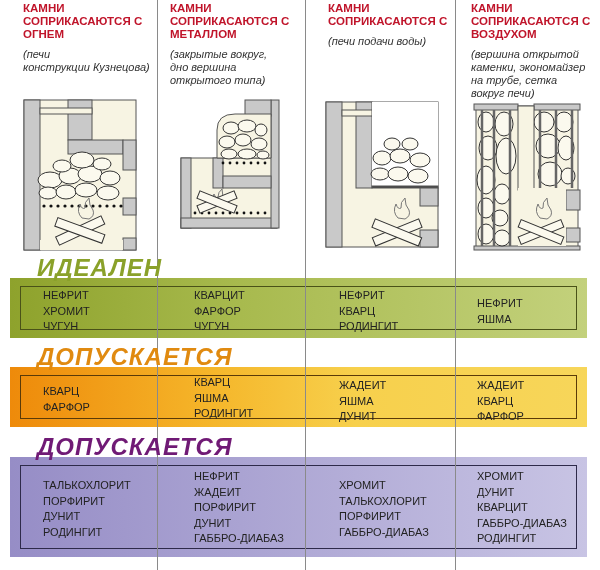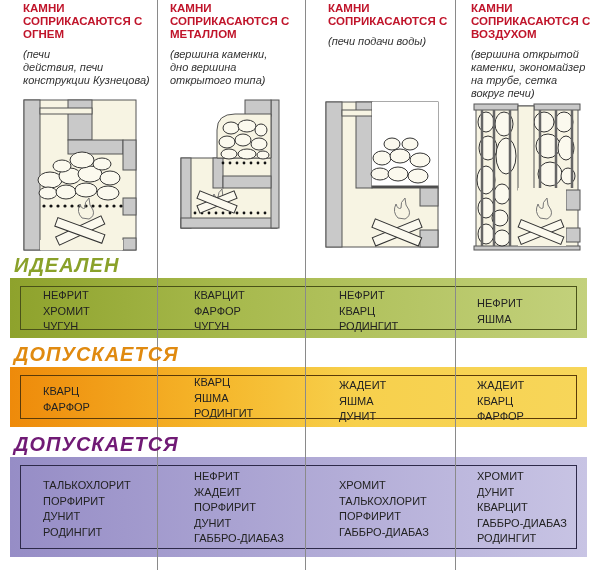--- a/index.html
+++ b/index.html
@@ -2,54 +2,53 @@
 <html><head>
 <meta charset="utf-8">
 <style>
   html, body { margin:0; padding:0; background:#ffffff; }
   body { width:600px; height:570px; position:relative; overflow:hidden; font-family:"Liberation Sans", sans-serif; }
   .vline { position:absolute; top:0; width:1px; background:#8a8a8a; height:570px; z-index:5; }
   .col-head { position:absolute; top:2px; width:140px; }
   .col-title { color:#c0142a; font-weight:bold; font-size:11.5px; line-height:13px; text-transform:uppercase; }
   .col-sub { color:#333; font-style:italic; font-size:11px; line-height:13px; margin-top:7px; }
   .oven { position:absolute; top:98px; }
-  .cat-label { position:absolute; left:14px; font-weight:bold; font-style:italic; font-size:20px; letter-spacing:1px; z-index:6; }
+  .cat-label { position:absolute; left:37px; font-weight:bold; font-style:italic; font-size:24px; letter-spacing:1px; z-index:6; }
   .band { position:absolute; left:10px; width:577px; z-index:1; }
   .band-inner { position:absolute; left:10px; right:10px; top:8px; bottom:8px; border:1px solid #3a3a1a; }
   .cell { position:absolute; font-size:11px; line-height:15.5px; color:#222; z-index:7; }
   .cell div { white-space:nowrap; }
 </style>
 </head>
 <body>
 
 <div class="vline" style="left:157px;"></div>
 <div class="vline" style="left:305px;"></div>
 <div class="vline" style="left:455px;"></div>
 
 <div class="col-head" style="left:23px;">
   <div class="col-title">
     <div>КАМНИ</div>
     <div>СОПРИКАСАЮТСЯ С</div>
     <div>ОГНЕМ</div>
   </div>
   <div class="col-sub">
     <div>(печи</div>
-    <div>действия, печи</div>
     <div>конструкции Кузнецова)</div>
   </div>
 </div>
 
 <div class="col-head" style="left:170px;">
   <div class="col-title">
     <div>КАМНИ</div>
     <div>СОПРИКАСАЮТСЯ С</div>
     <div>МЕТАЛЛОМ</div>
   </div>
   <div class="col-sub">
-    <div>(вершина каменки,</div>
+    <div>(закрытые вокруг,</div>
     <div>дно вершина</div>
     <div>открытого типа)</div>
   </div>
 </div>
 
 <div class="col-head" style="left:328px;">
   <div class="col-title">
     <div>КАМНИ</div>
     <div>СОПРИКАСАЮТСЯ С</div>
   </div>

